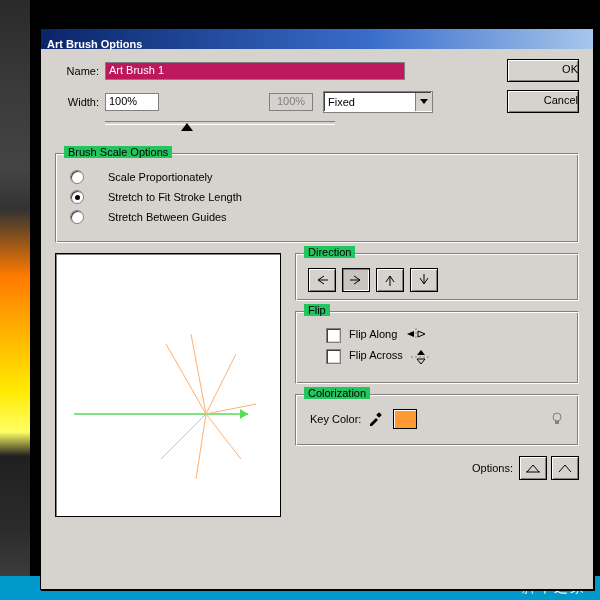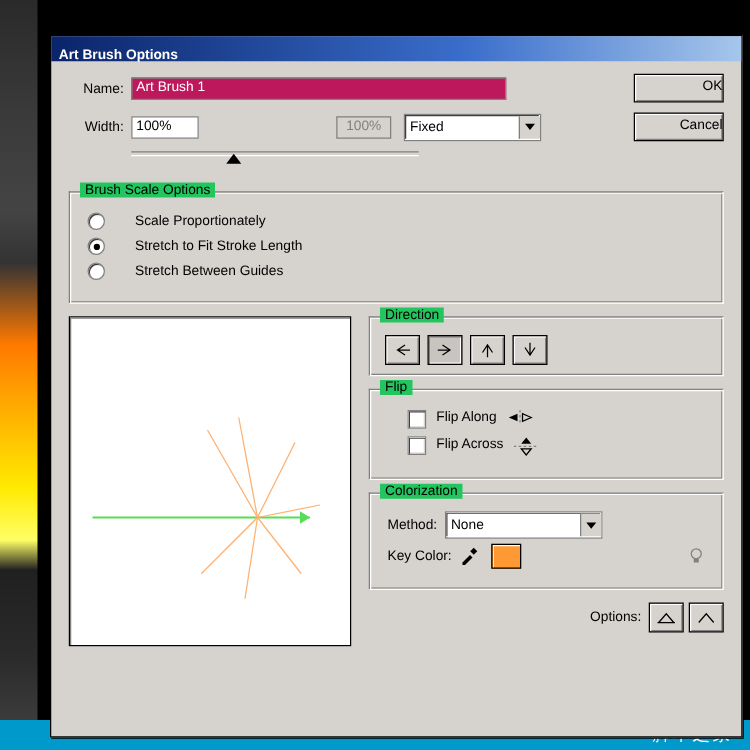--- a/index.html
+++ b/index.html
@@ -158,29 +158,20 @@
               <svg width="20" height="16">
                   <line x1="0" y1="8" x2="20" y2="8" stroke="#808080" stroke-dasharray="2 2"></line>
                   <path d="M10 1 L6 6 L14 6 Z" fill="#000"></path>
                   <path d="M10 15 L6 10 L14 10 Z" fill="none" stroke="#000"></path>
                 </svg>
             </div>
           </div>
 
           <div class="fieldset">
             <div class="legend">Colorization</div>
-            <div class="row" style="margin:4px 0">
-              <span style="margin-right:6px">Method:</span>
-              <div class="select" style="width:120px">
-                <span>None</span>
-                <div class="sel-arrow">
-                    <div class="tri-down"></div>
-                  </div>
-              </div>
-            </div>
             <div class="row" style="margin:4px 0;align-items:center">
               <span style="margin-right:6px">Key Color:</span>
               <svg class="eyedrop" viewBox="0 0 16 16">
                   <path d="M3 13 L9 7 L11 9 L5 15 L3 15 Z" fill="#000"></path>
                   <rect x="10" y="2" width="4" height="4" fill="#000" transform="rotate(45 12 4)"></rect>
                 </svg>
               <div style="width:10px"></div>
               <div class="swatch"></div>
               <div style="flex:1"></div>
               <svg class="bulb" viewBox="0 0 14 14">

